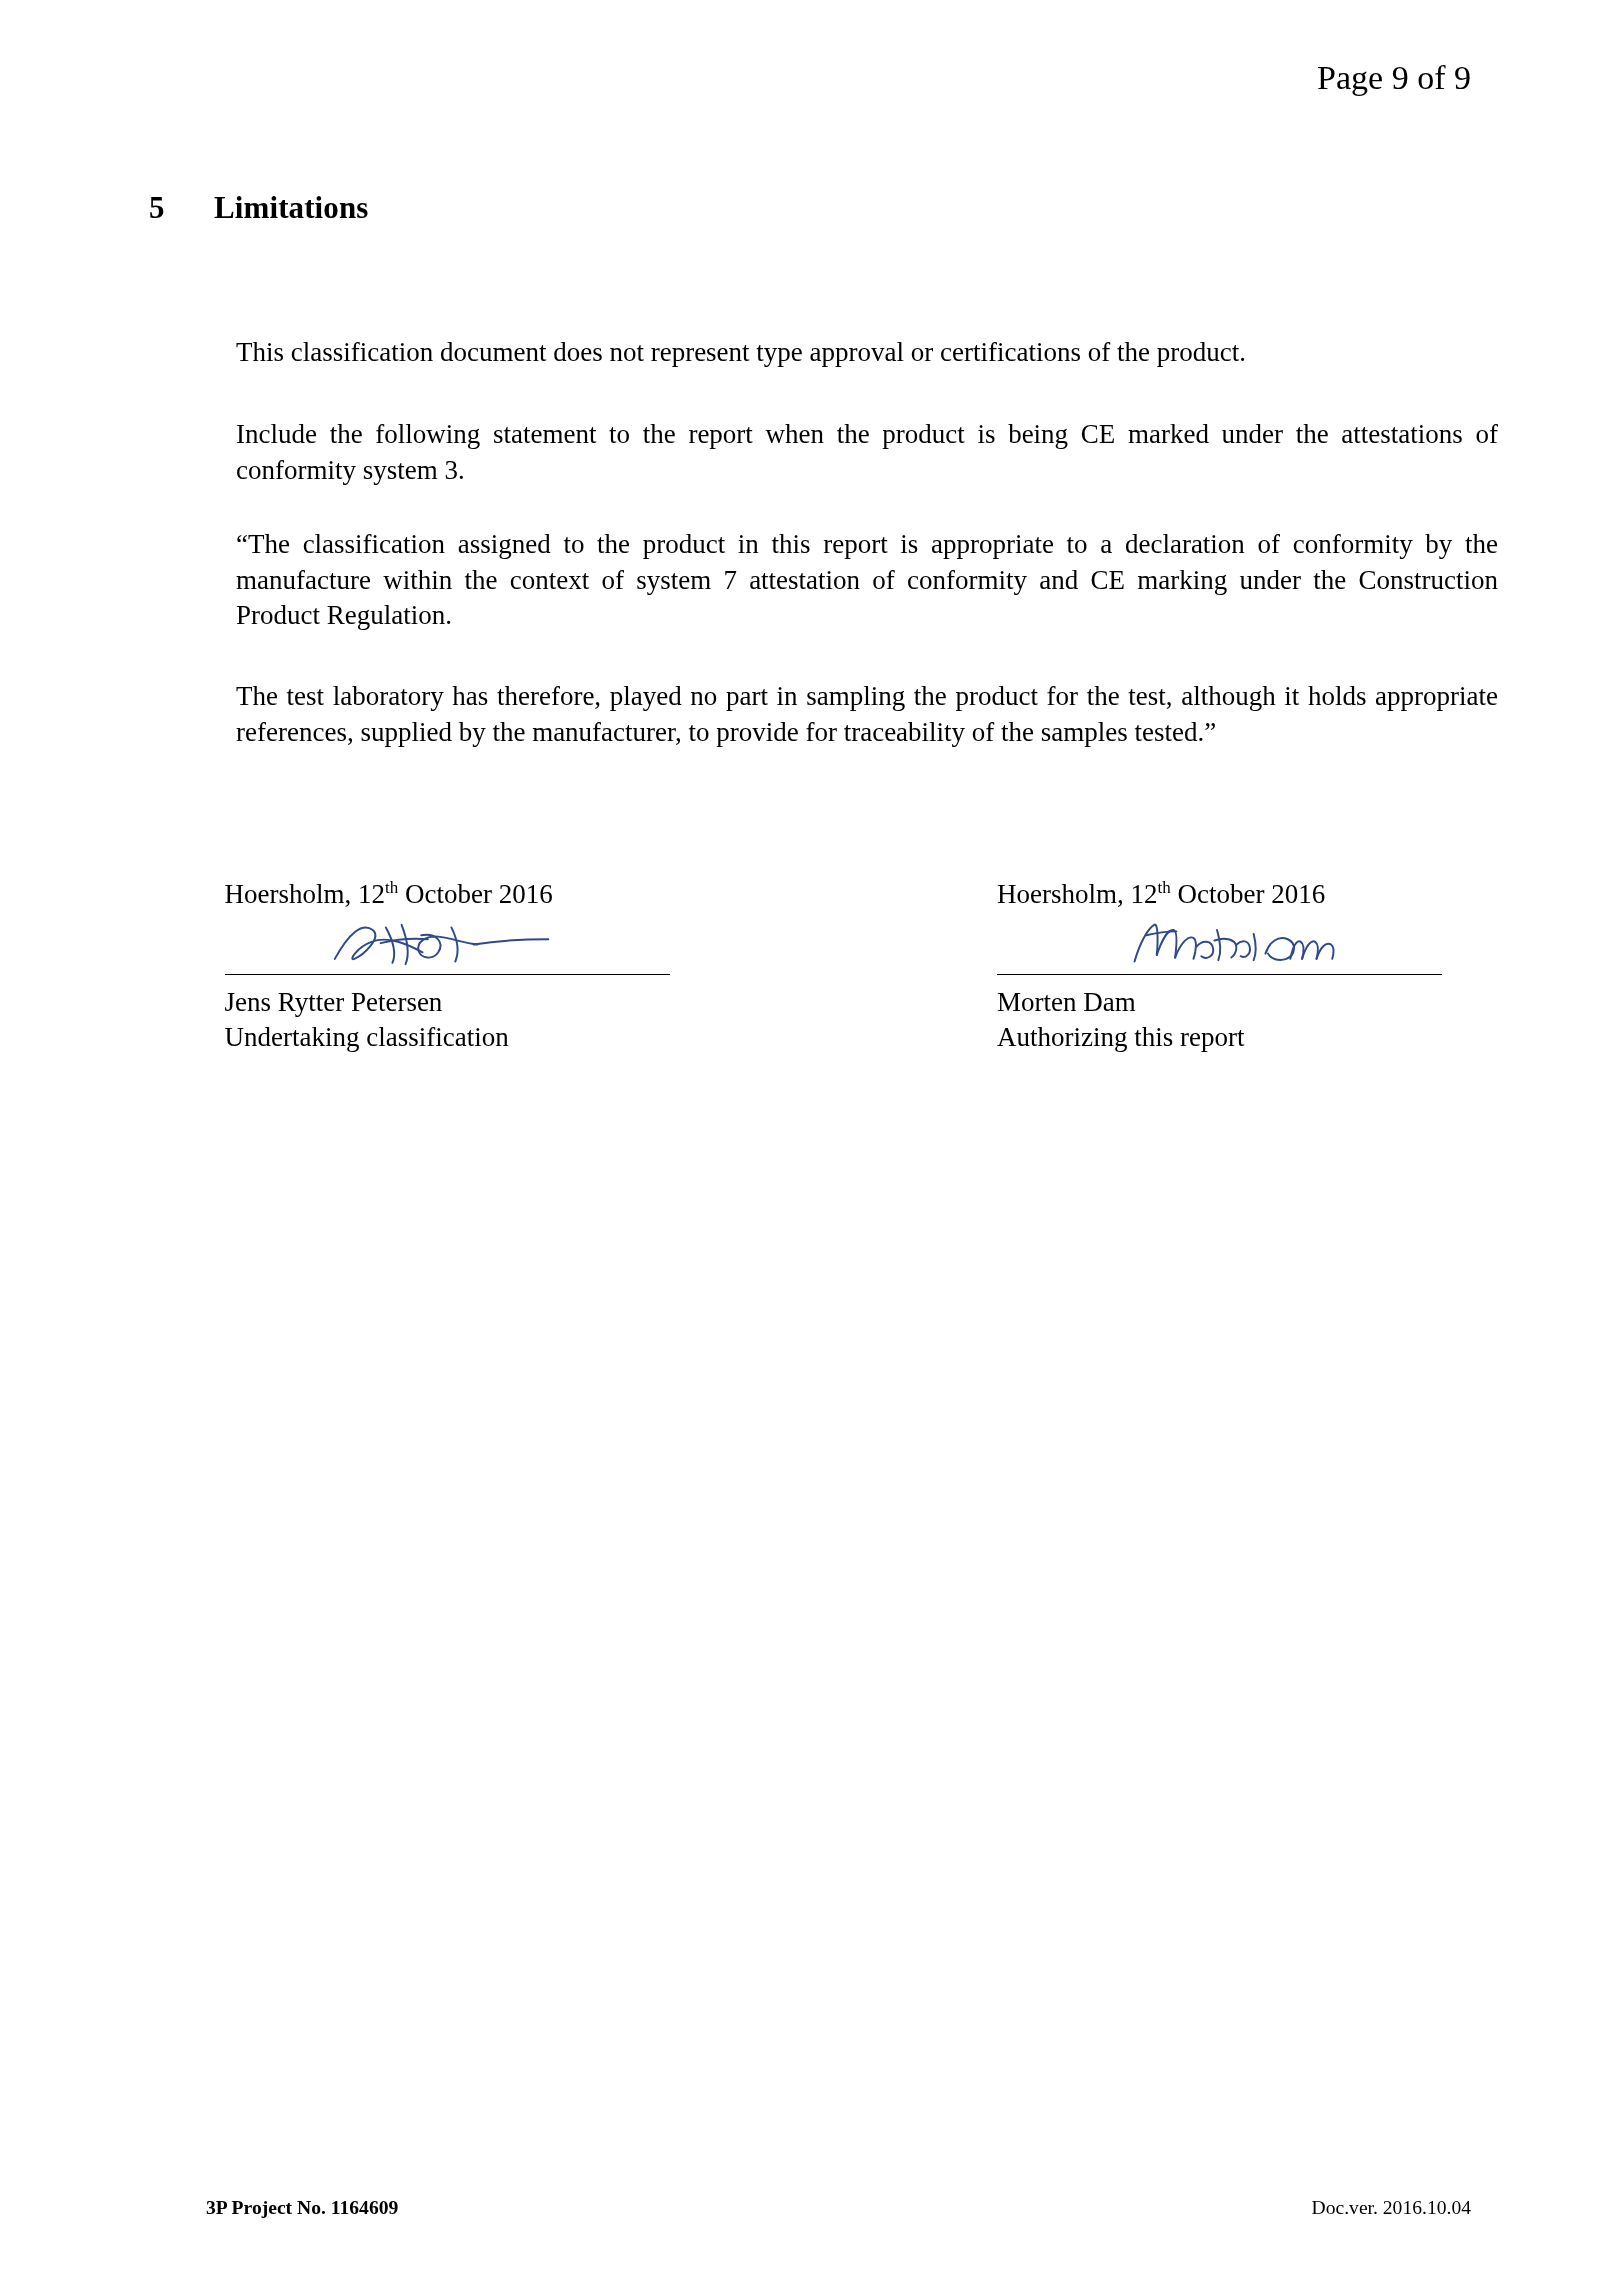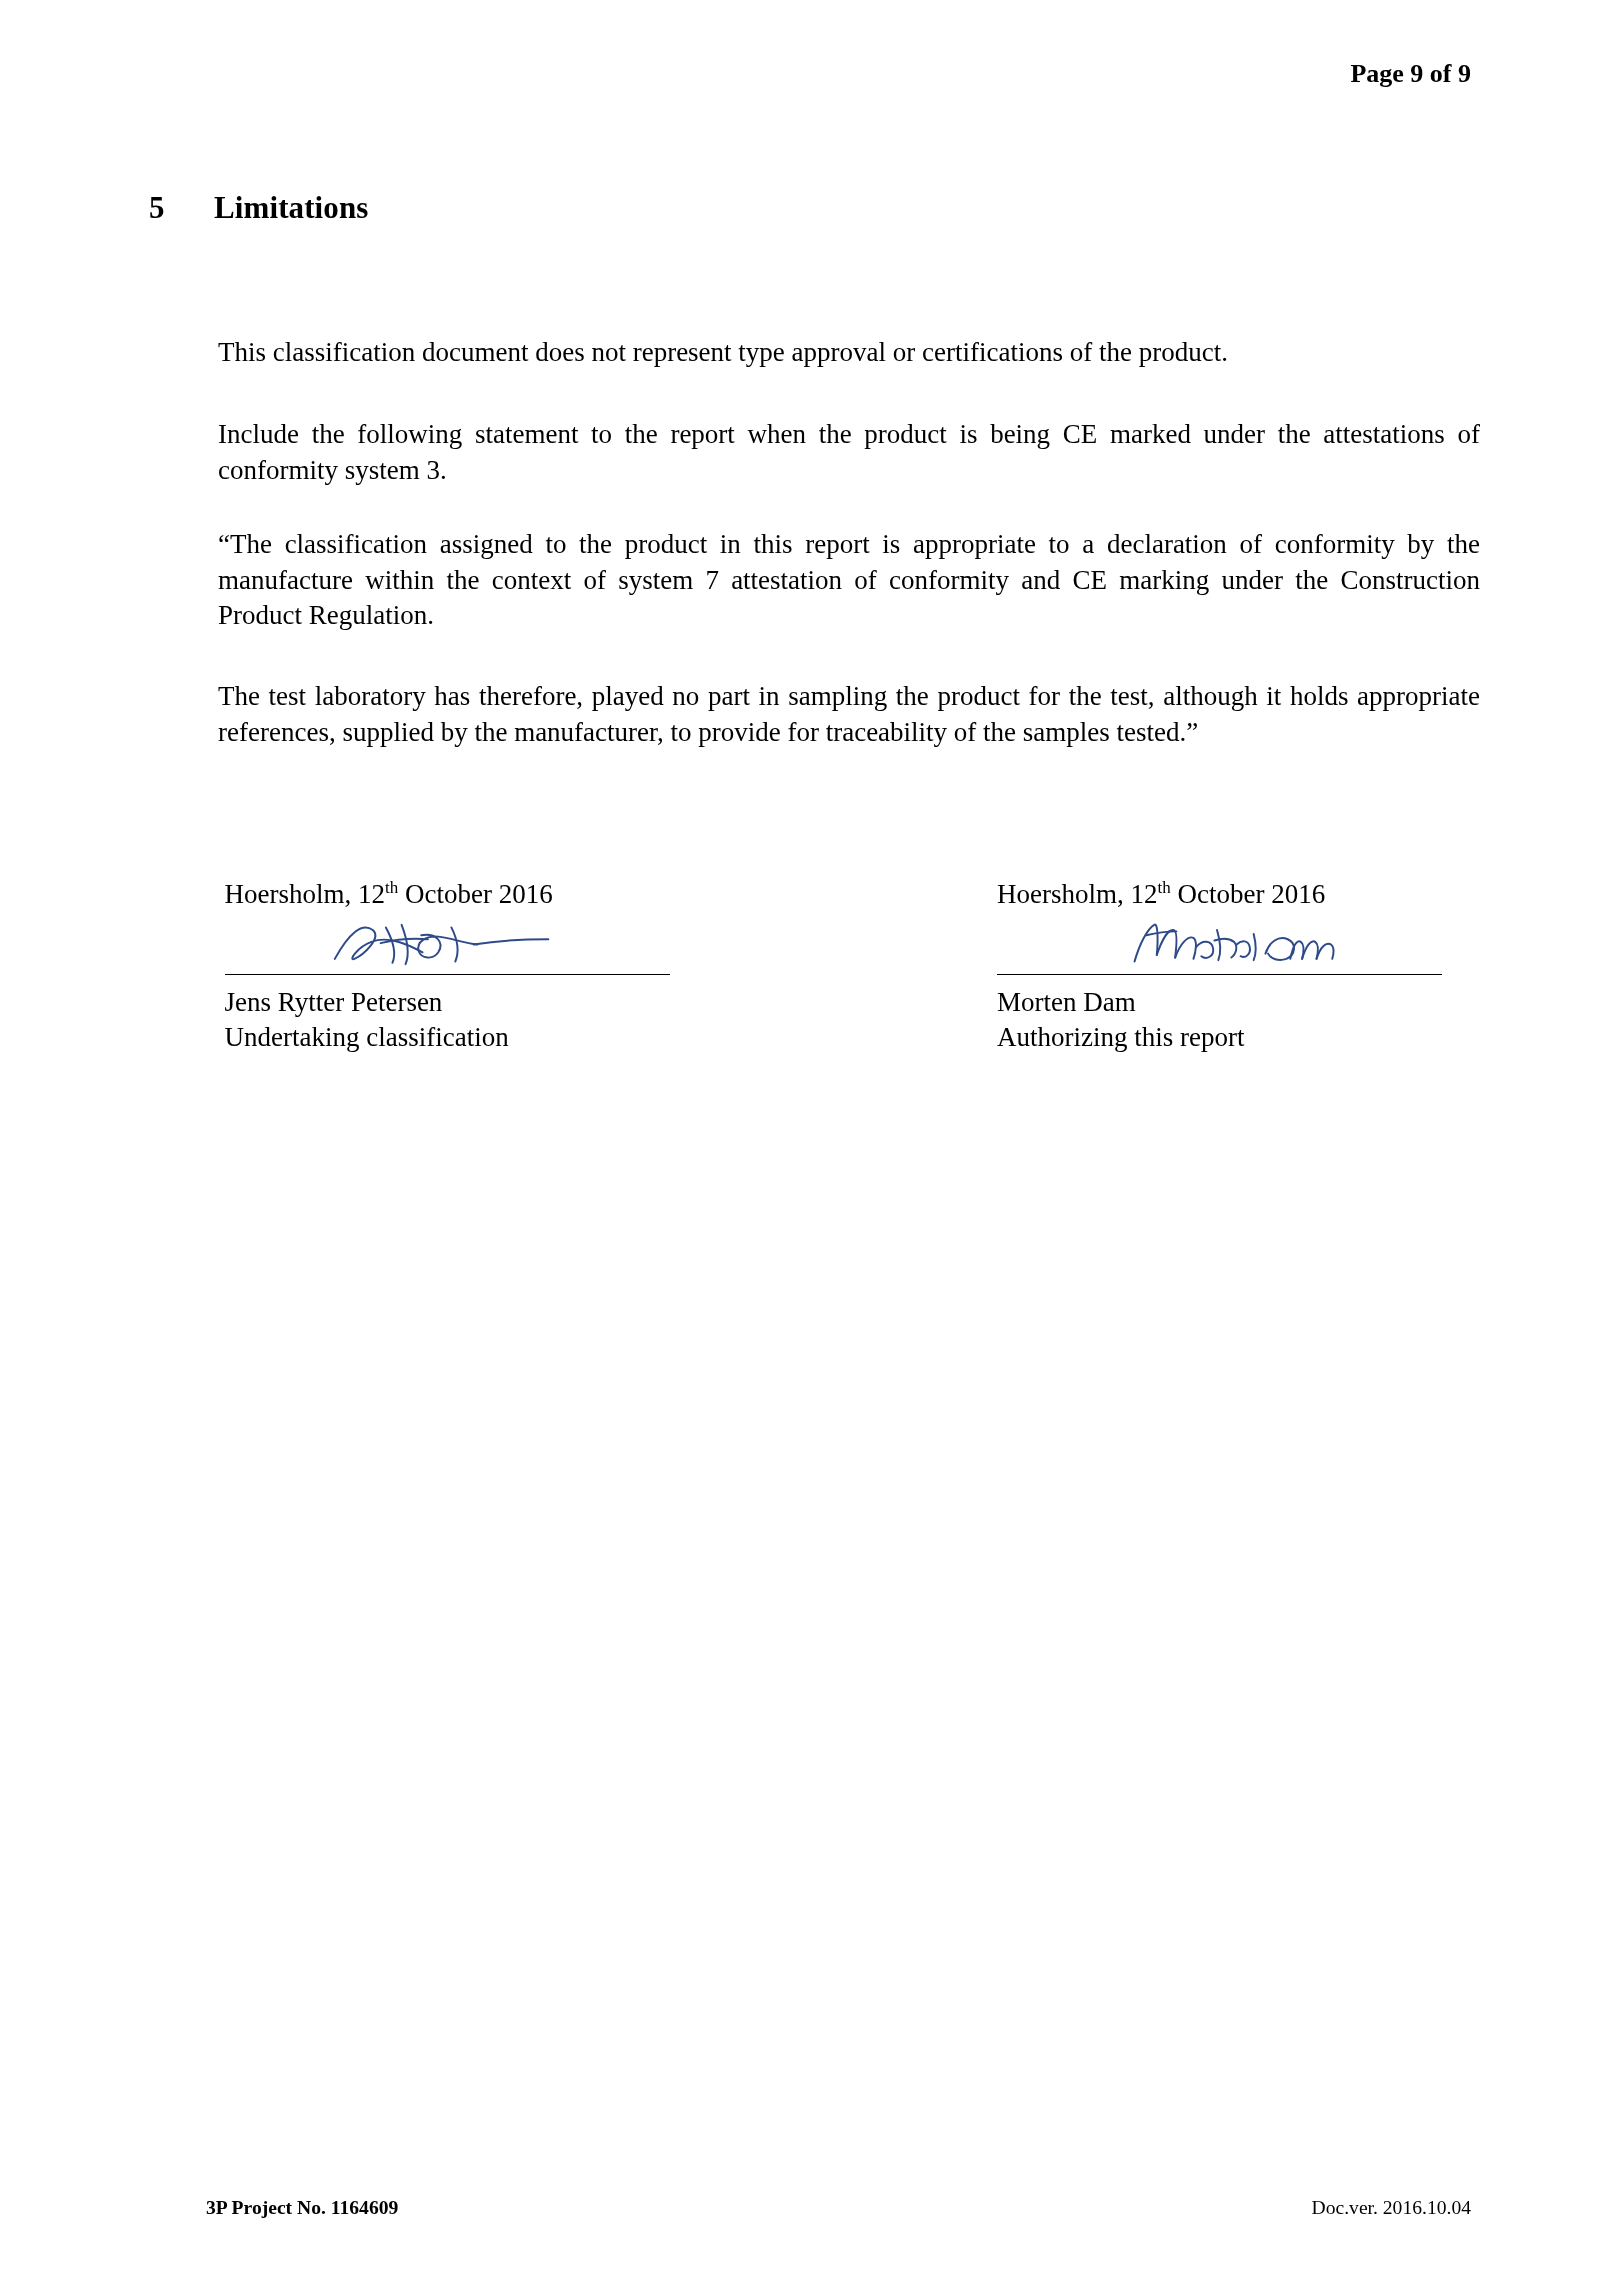--- a/index.html
+++ b/index.html
@@ -18,42 +18,41 @@
   .page {
     position: relative;
     width: 1623px;
     height: 2295px;
     box-sizing: border-box;
   }
   .header-pagenum {
     position: absolute;
     top: 58px;
     right: 152px;
-    font-size: 26px;
+    font-size: 34px;
     line-height: 1.2;
     text-align: left;
     white-space: nowrap;
-    font-weight: bold;
   }
   .section-heading {
     position: absolute;
     top: 190px;
     left: 149px;
     font-size: 31px;
     font-weight: bold;
     letter-spacing: 0.1px;
     white-space: nowrap;
   }
   .section-heading .num {
     display: inline-block;
     width: 65px;
   }
   .body-block {
     position: absolute;
-    left: 218px;
+    left: 236px;
     width: 1262px;
     font-size: 27px;
     line-height: 1.32;
     text-align: justify;
   }
   .p1 { top: 335px; }
   .p2 { top: 417px; }
   .p3 { top: 527px; }
   .p4 { top: 679px; }
   .sig-area {

